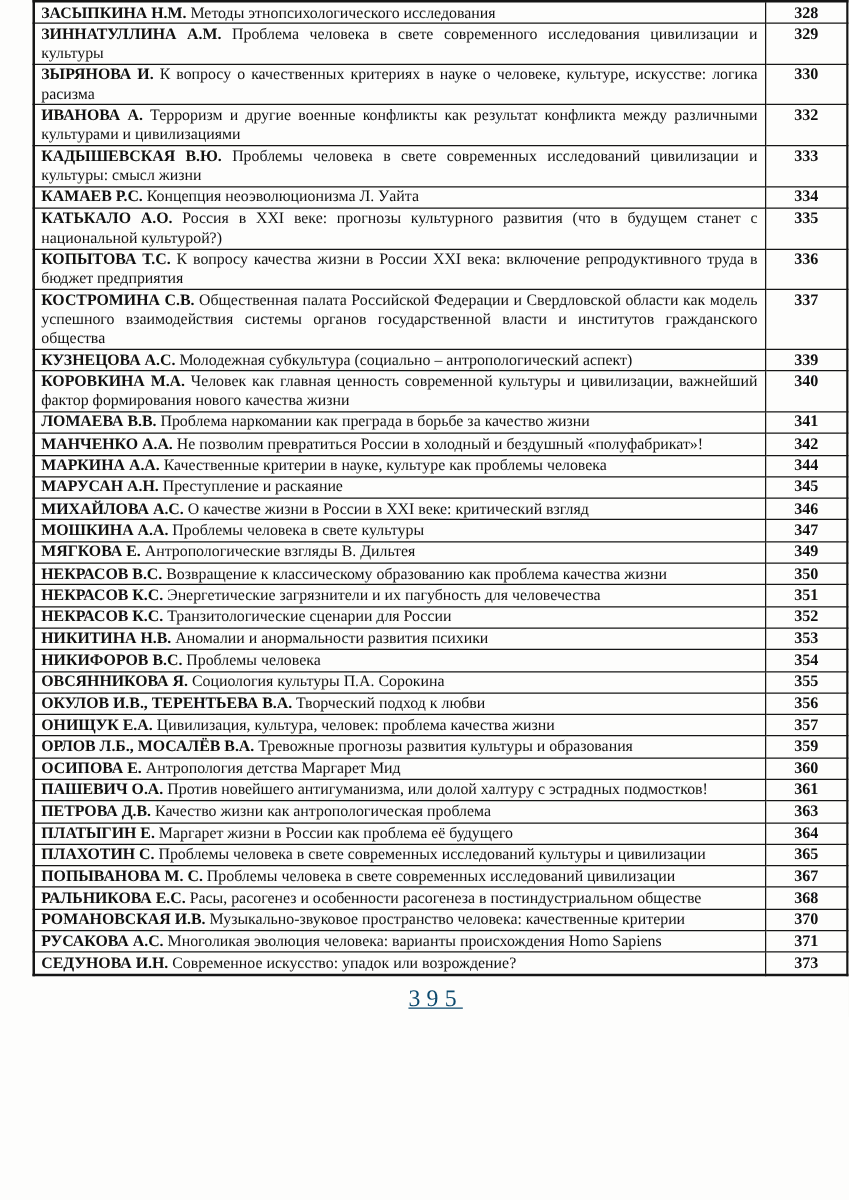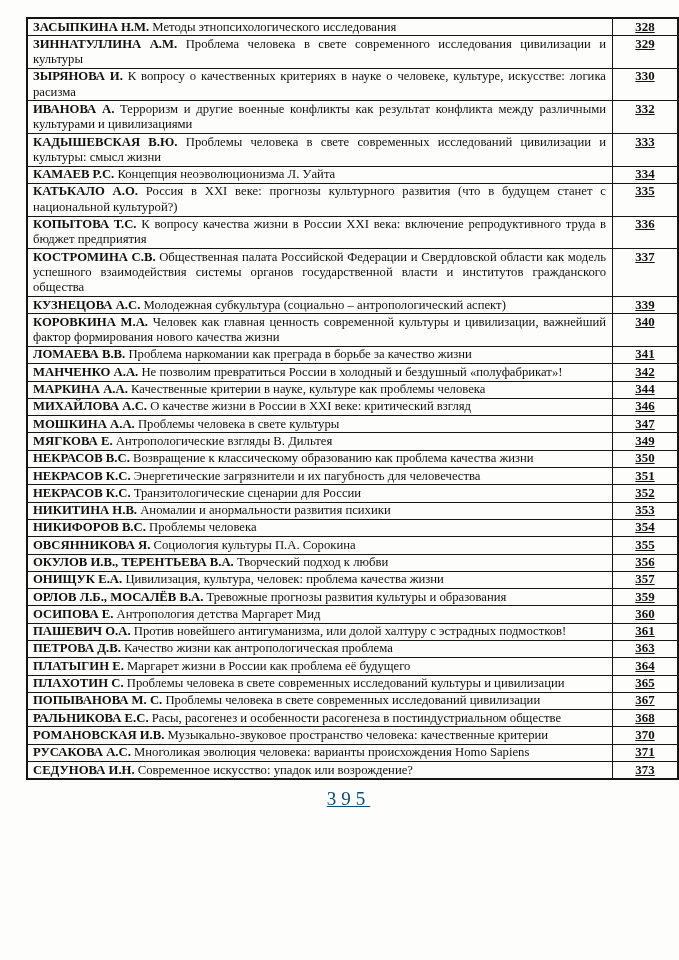--- a/index.html
+++ b/index.html
@@ -10,21 +10,21 @@
   .page {
     position: relative;
     width: 679px;
     height: 960px;
     background: #fdfdfc;
     overflow: hidden;
     font-family: "Liberation Serif", "DejaVu Serif", serif;
     color: #111111;
   }
   .page-inner {
-    padding: 17px 8px 0 26px;
+    padding: 0 8px 0 26px;
   }
   table.toc {
     border-collapse: collapse;
     width: 645px;
     table-layout: fixed;
   }
   table.toc, table.toc td {
     border: 1.2px solid #151515;
   }
   table.toc {
@@ -39,21 +39,20 @@
     vertical-align: top;
   }
   td.c-page {
     width: 60px;
     padding: 0.5px 2px;
     font-size: 12.9px;
     line-height: 15.3px;
     font-weight: bold;
     text-align: center;
     vertical-align: top;
-    text-decoration: underline;
   }
   .author {
     font-weight: bold;
   }
   .footer {
     margin-top: 8px;
     width: 645px;
     text-align: center;
     font-size: 19px;
     letter-spacing: 5px;
@@ -133,20 +132,24 @@
   <tr>
     <td class="c-title"><span class="author">МАНЧЕНКО А.А.</span> <span class="title">Не позволим превратиться России в холодный и бездушный «полуфабрикат»!</span></td>
     <td class="c-page">342</td>
   </tr>
 
   <tr>
     <td class="c-title"><span class="author">МАРКИНА А.А.</span> <span class="title">Качественные критерии в науке, культуре как проблемы человека</span></td>
     <td class="c-page">344</td>
   </tr>
 
+  <tr>
+    <td class="c-title"><span class="author">МАРУСАН А.Н.</span> <span class="title">Преступление  и  раскаяние</span></td>
+    <td class="c-page">345</td>
+  </tr>
 
   <tr>
     <td class="c-title"><span class="author">МИХАЙЛОВА А.С.</span> <span class="title">О качестве жизни в России в XXI веке: критический взгляд</span></td>
     <td class="c-page">346</td>
   </tr>
 
   <tr>
     <td class="c-title"><span class="author">МОШКИНА А.А.</span> <span class="title">Проблемы человека в свете культуры</span></td>
     <td class="c-page">347</td>
   </tr>

